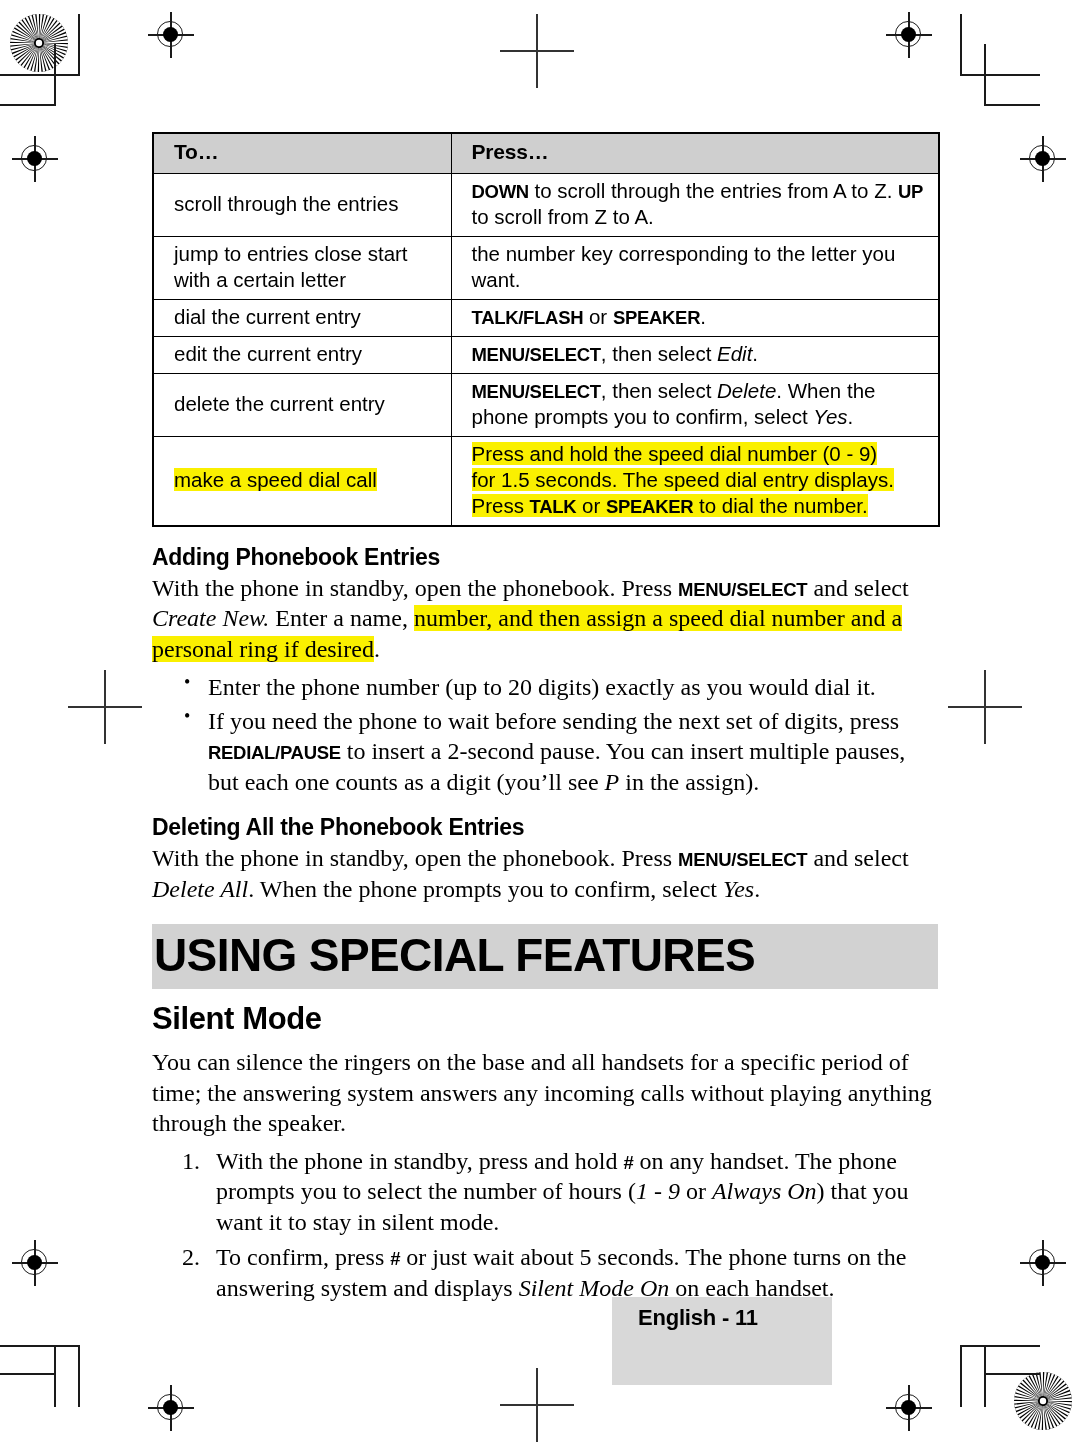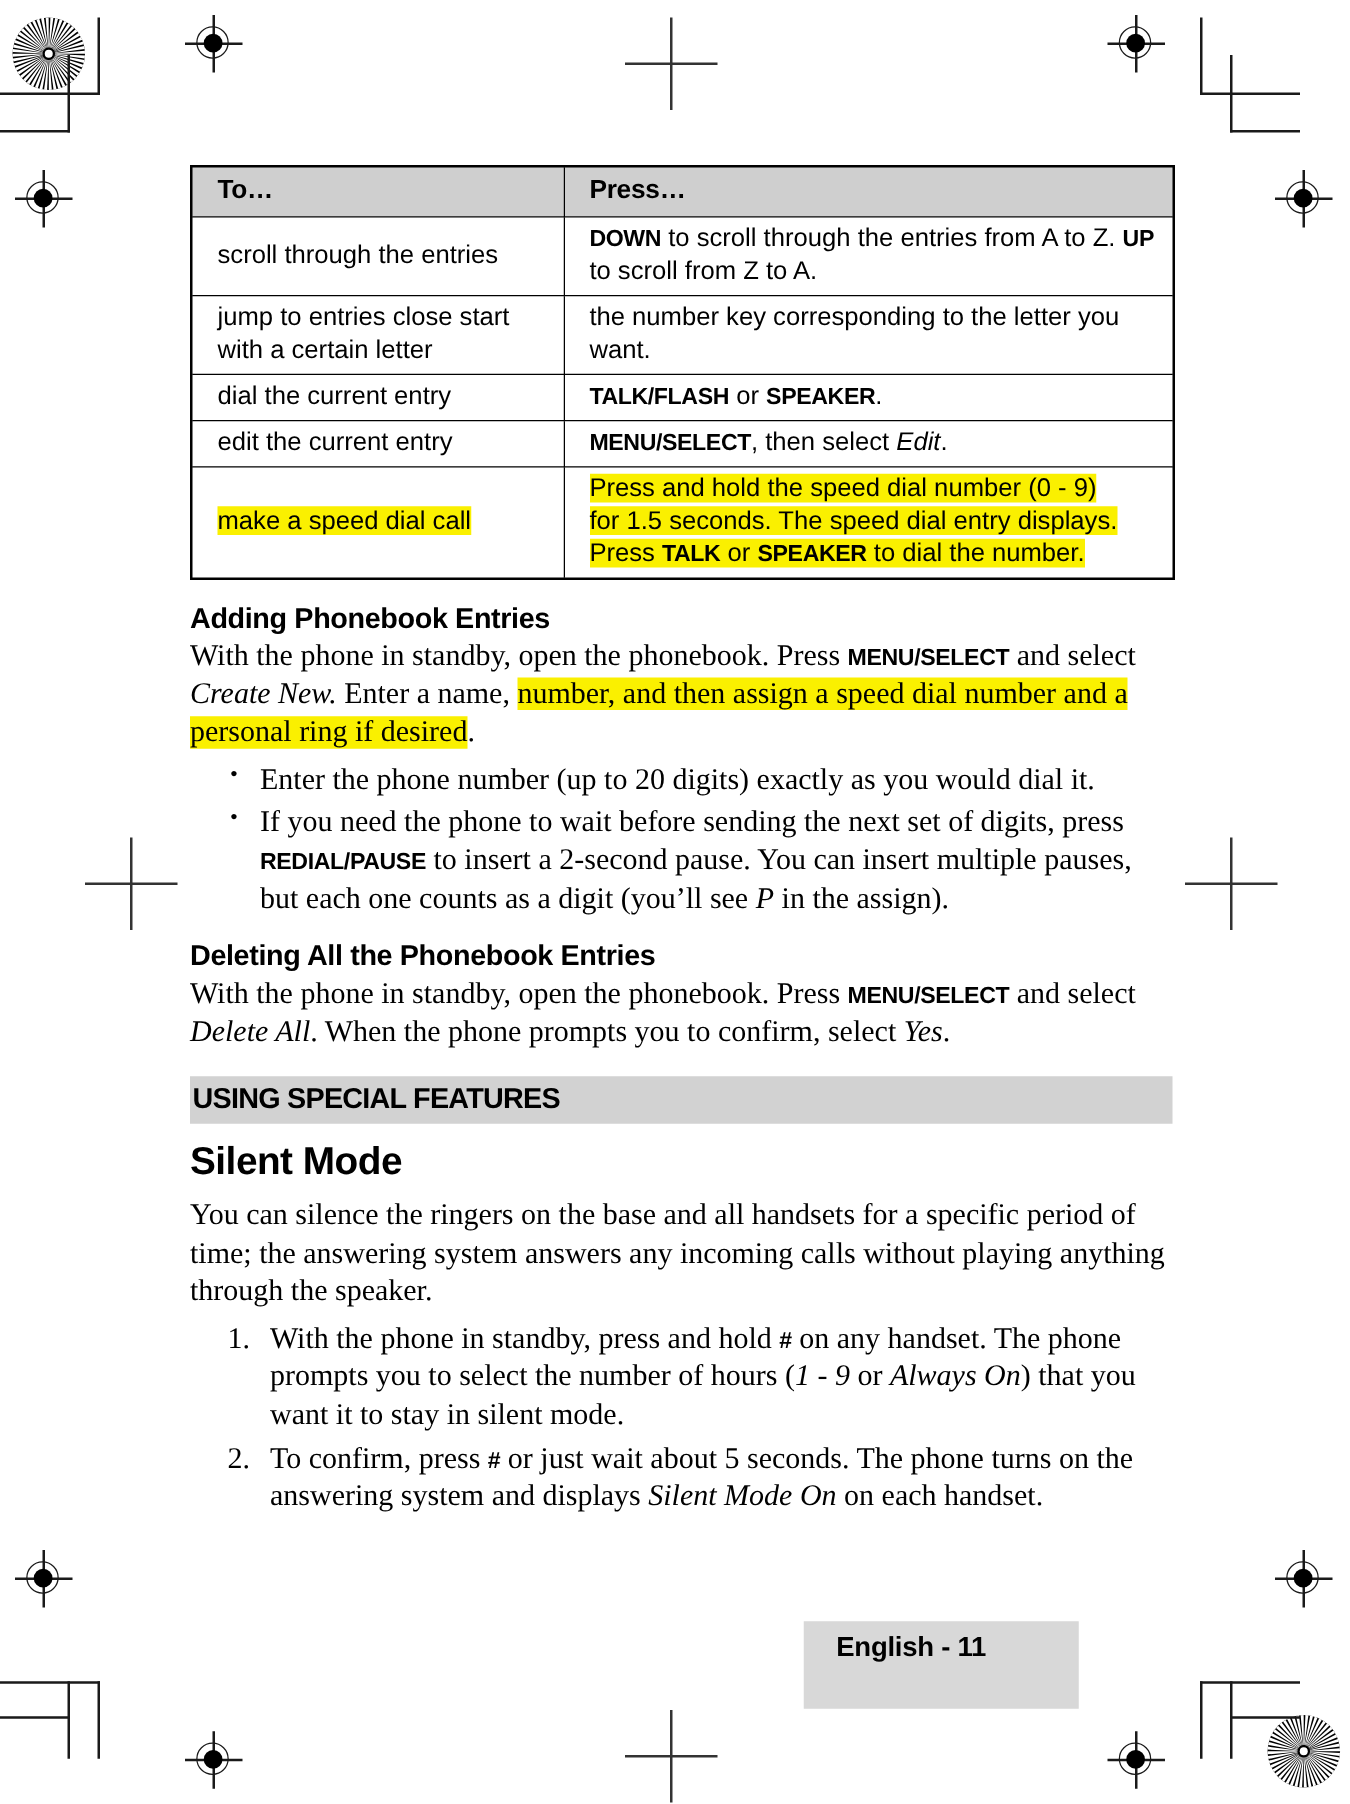--- a/index.html
+++ b/index.html
@@ -164,40 +164,39 @@
   }
 
   .chapter-bar {
     background: #d2d2d2;
     margin-top: 20px;
     padding: 4px 2px 7px 2px;
   }
   .chapter-bar h1 {
     font-family: "Liberation Sans", sans-serif;
     font-weight: bold;
-    font-size: 23px;
+    font-size: 46px;
     letter-spacing: -0.6px;
     margin: 0;
   }
   h2.section {
     font-family: "Liberation Sans", sans-serif;
     font-weight: bold;
     font-size: 31px;
     letter-spacing: -0.4px;
     margin: 12px 0 10px 0;
   }
 
   .footer-box {
     position: absolute;
     left: 612px;
     top: 1297px;
     width: 220px;
-    height: 70px;
+    height: 88px;
     background: #d8d8d8;
-    margin-left: 31px;
   }
   .footer-box .lbl {
     font-family: "Liberation Sans", sans-serif;
     font-weight: bold;
     font-size: 22px;
     letter-spacing: -0.2px;
     padding: 8px 0 0 26px;
   }
 </style>
 </head>
@@ -427,20 +426,24 @@
         </tr>
         <tr>
           <td>dial the current entry</td>
           <td><span class="kb">TALK/FLASH</span><span> or </span><span class="kb">SPEAKER</span><span>.</span></td>
         </tr>
         <tr>
           <td>edit the current entry</td>
           <td><span class="kb">MENU/SELECT</span><span>, then select </span><span class="it">Edit</span><span>.</span></td>
         </tr>
         <tr>
+          <td>delete the current entry</td>
+          <td><span class="kb">MENU/SELECT</span><span>, then select </span><span class="it">Delete</span><span>. When the phone prompts you to confirm, select </span><span class="it">Yes</span><span>.</span></td>
+        </tr>
+        <tr>
           <td class=" hl-row-last"><span class="hl">make a speed dial call</span></td>
           <td class="speeddial-cell hl-row-last">
             <span class="ln"><span class="hl"><span>Press and hold the speed dial number (0 - 9)</span></span></span>
             <span class="ln"><span class="hl"><span>for 1.5 seconds. The speed dial entry displays.</span></span></span>
             <span class="ln"><span class="hl"><span>Press </span><span class="kb">TALK</span><span> or </span><span class="kb">SPEAKER</span><span> to dial the number.</span></span></span>
           </td>
         </tr>
       </tbody>
   </table>
 

